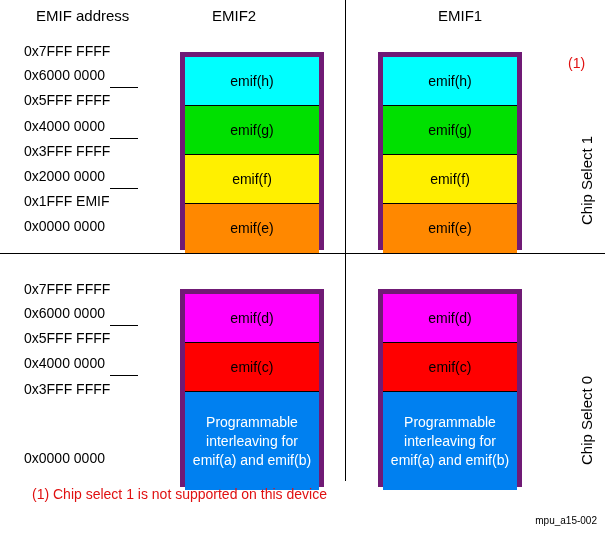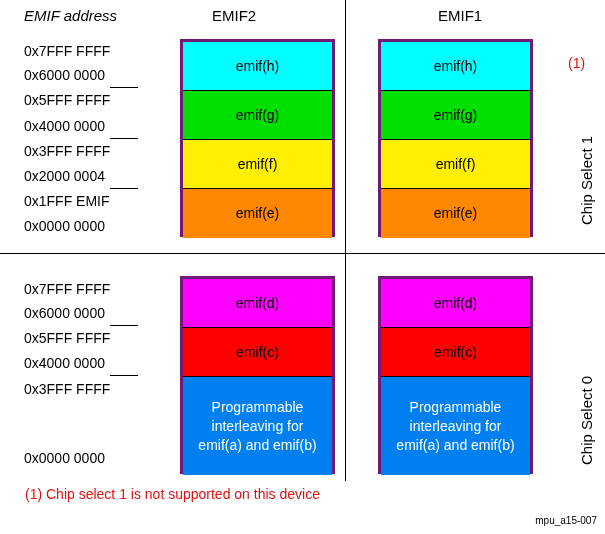--- a/index.html
+++ b/index.html
@@ -35,21 +35,21 @@
     background: #000000;
   }
 
   
   .col-title {
     position: absolute;
     font-size: 15px;
     line-height: 18px;
     white-space: nowrap;
   }
-  #title-emif-address { left: 24px;  top: 7px; font-style: italic; }
+  #title-emif-address { left: 36px;  top: 7px; }
   #title-emif2        { left: 212px; top: 7px; }
   #title-emif1        { left: 427px; top: 7px; margin-left: 11px; }
 
   
   .addr-col {
     position: absolute;
     left: 24px;
     width: 150px;
   }
   .addr-row {
@@ -67,23 +67,24 @@
     left: 86px;
     bottom: -5px;
     width: 28px;
     height: 1px;
     background: #000000;
   }
 
   
   .stack {
     position: absolute;
-    width: 155px;
-    border: 3px solid #701a75;
+    width: 144px;
+    border: 5px solid #701a75;
     box-sizing: border-box;
+    margin-top: 13px;
   }
   .block {
     position: relative;
     box-sizing: border-box;
     display: flex;
     align-items: center;
     justify-content: center;
     font-size: 14px;
     line-height: 17px;
     text-align: center;
@@ -106,21 +107,21 @@
   .footnote-marker {
     position: absolute;
     font-size: 14px;
     color: #e01010;
     white-space: nowrap;
   }
 
   
   .footnote {
     position: absolute;
-    left: 25px;
+    left: 32px;
     top: 486px;
     font-size: 14px;
     color: #e01010;
     white-space: nowrap;
   }
 
   
   .figure-id {
     position: absolute;
     right: 8px;
@@ -141,21 +142,21 @@
   <div class="col-title" id="title-emif-address">EMIF address</div>
   <div class="col-title" id="title-emif2">EMIF2</div>
   <div class="col-title" id="title-emif1">EMIF1</div>
 
   <div class="addr-col" id="upper-addr-col">
     <div class="addr-row" style="top:43px">0x7FFF FFFF</div>
     <div class="addr-row tick" style="top:67px">0x6000 0000</div>
     <div class="addr-row" style="top:92px">0x5FFF FFFF</div>
     <div class="addr-row tick" style="top:118px">0x4000 0000</div>
     <div class="addr-row" style="top:143px">0x3FFF FFFF</div>
-    <div class="addr-row tick" style="top:168px">0x2000 0004</div>
+    <div class="addr-row tick" style="top:168px">0x2000 0000</div>
     <div class="addr-row" style="top:193px">0x1FFF EMIF</div>
     <div class="addr-row" style="top:218px">0x0000 0000</div>
   </div>
 
   <div class="stack" id="upper-emif2-stack" style="left:180px; top:39px; height:198px">
     <div class="block" style="height:49px; background:#00FFFF">
       <span class="block-label">emif(h)</span>
     </div>
     <div class="block" style="height:49px; background:#00E000">
       <span class="block-label">emif(g)</span>
@@ -224,15 +225,15 @@
         <span>interleaving for</span><br>
         <span>emif(a) and emif(b)</span>
       </span>
     </div>
   </div>
 
   <div class="chip-select" id="chip-select-0" style="left:578px; top:465px">Chip Select 0</div>
 
   <div class="footnote">(1) Chip select 1 is not supported on this device</div>
 
-  <div class="figure-id">mpu_a15-007</div>
+  <div class="figure-id">mpu_a15-002</div>
 
 </div>
 
 </body></html>

